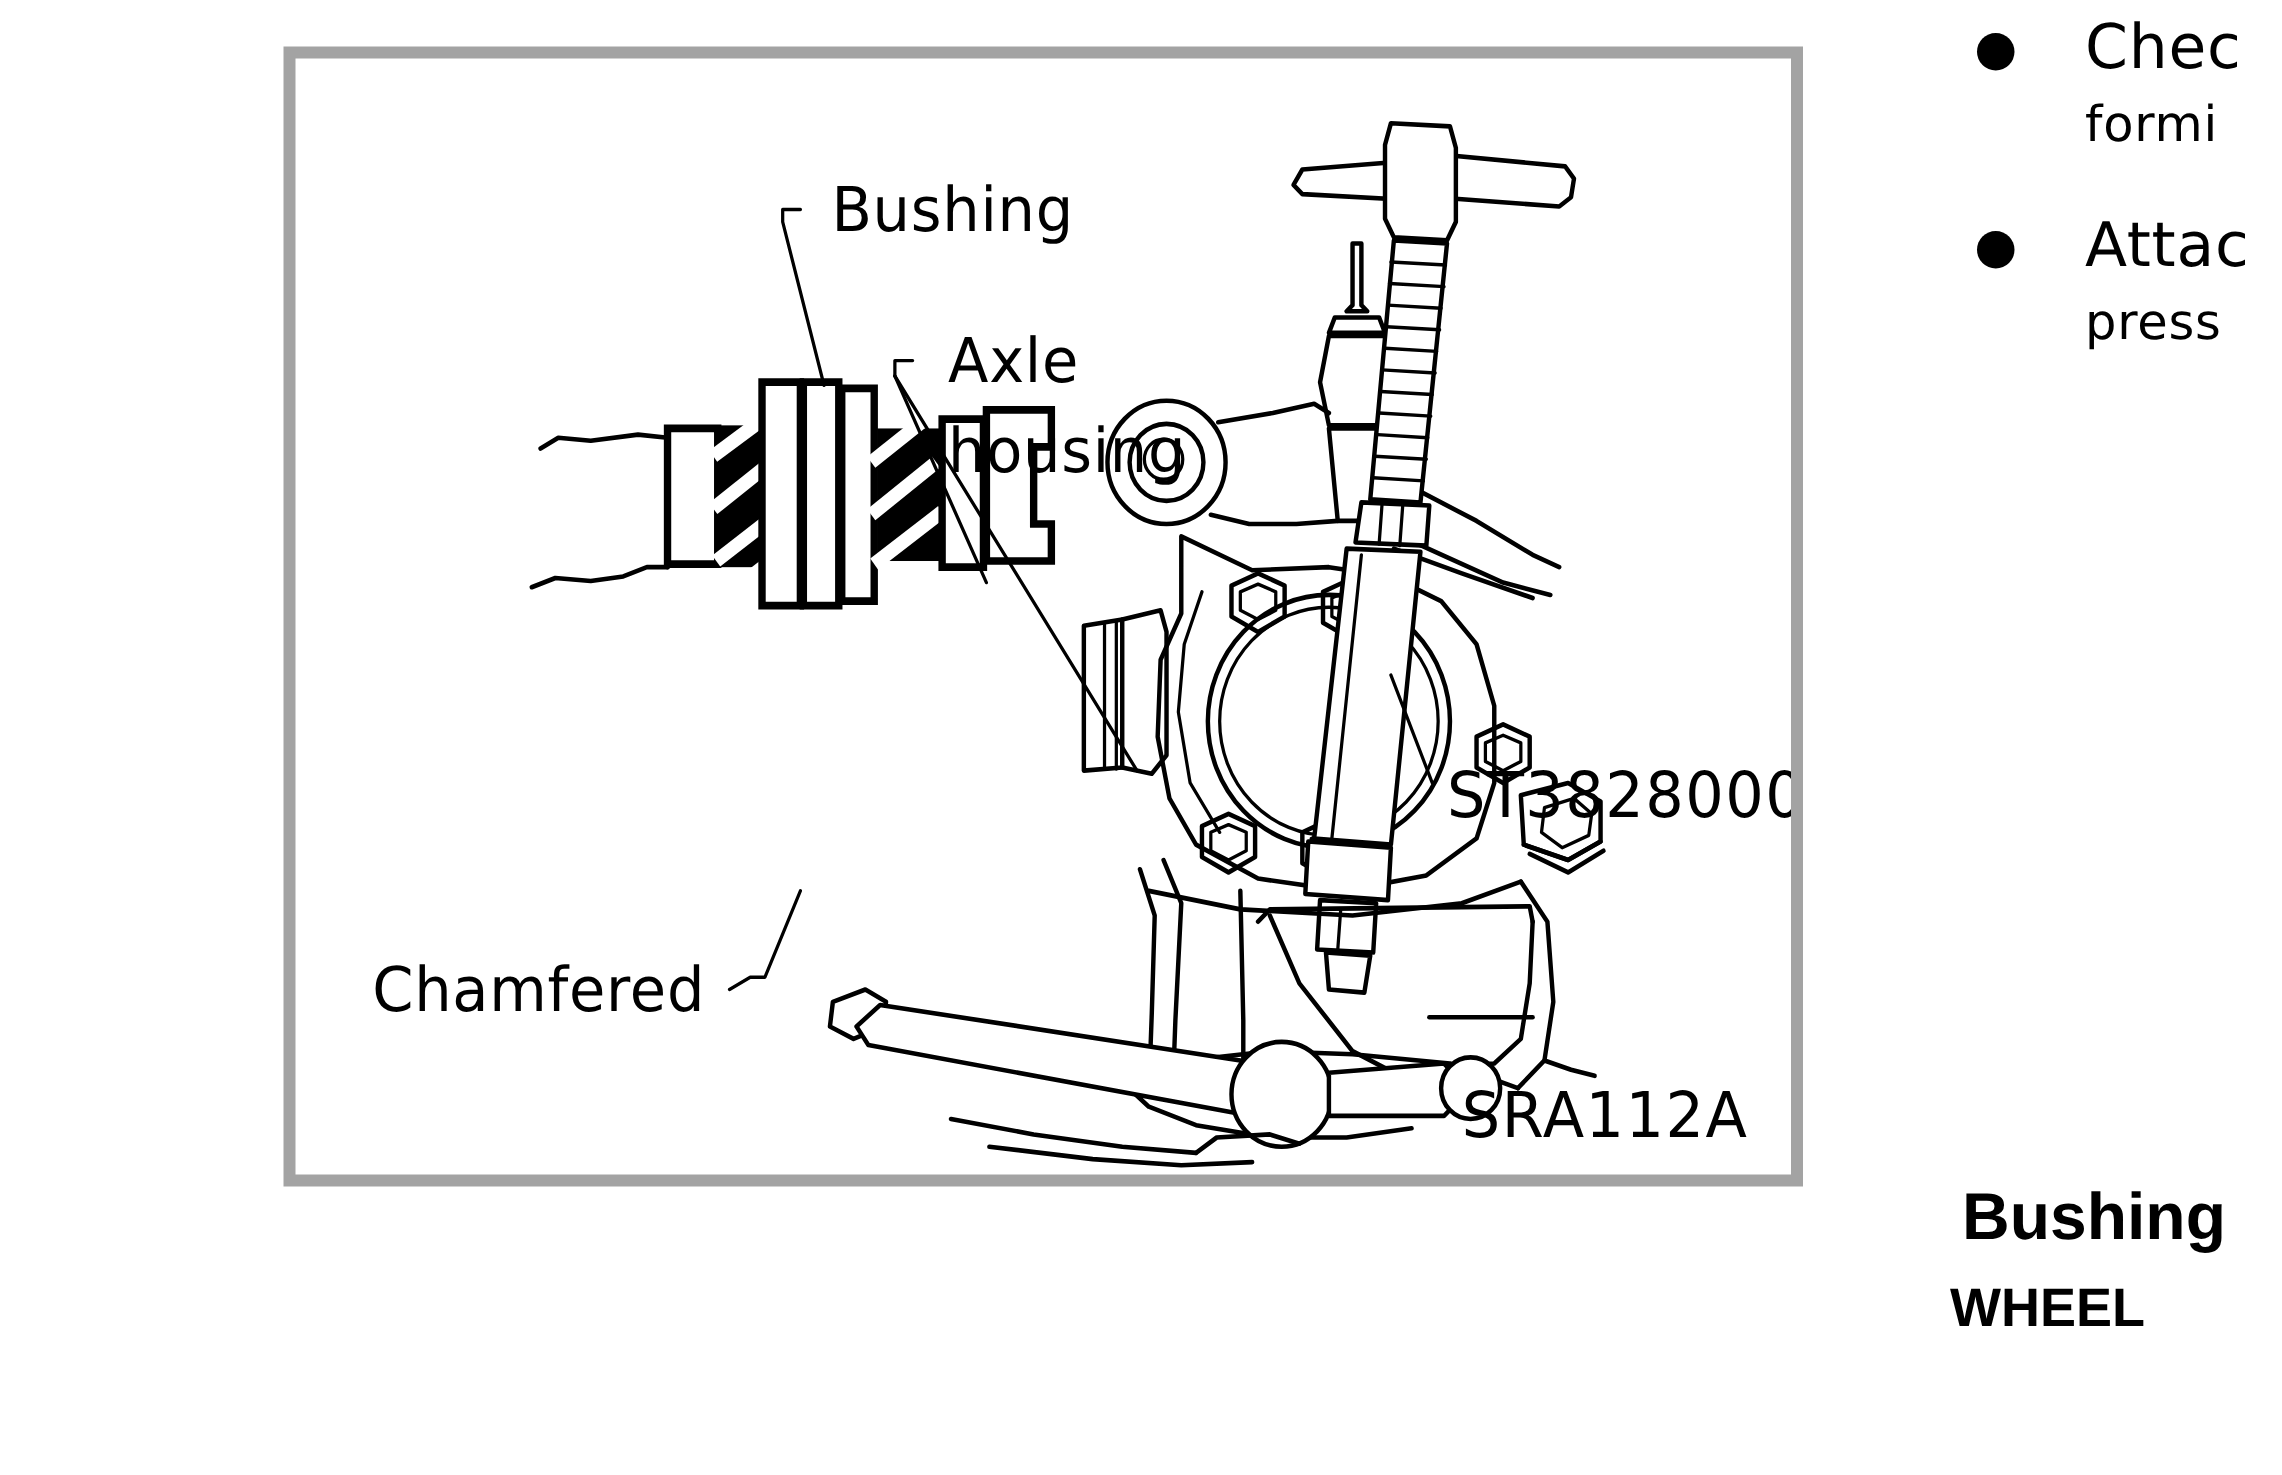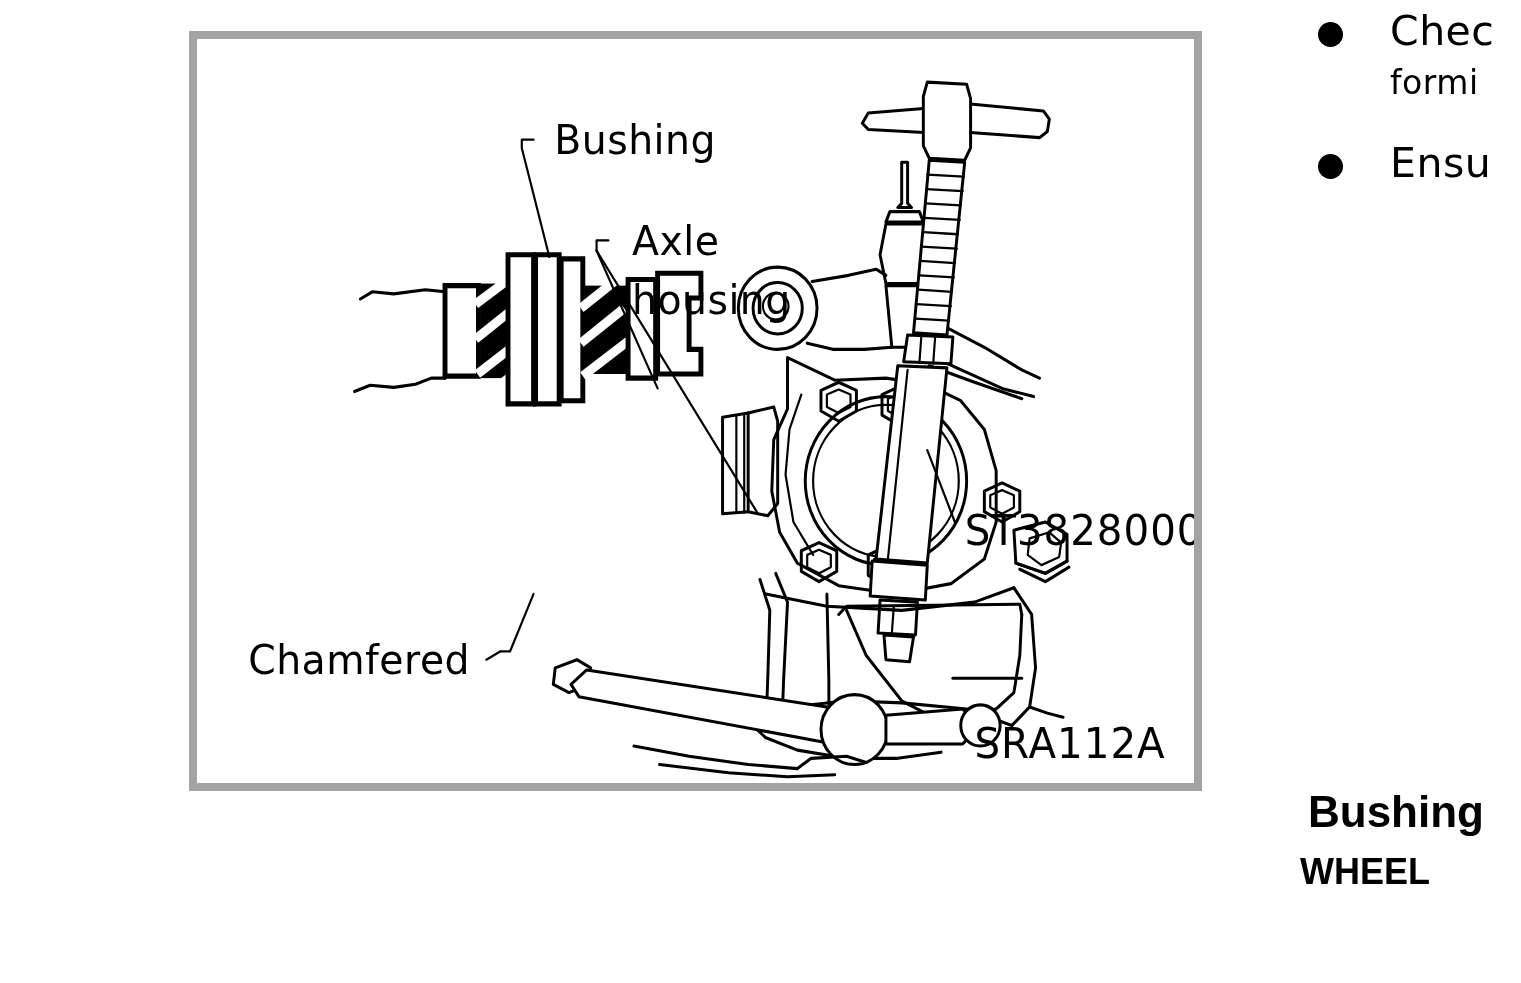--- a/index.html
+++ b/index.html
@@ -343,22 +343,23 @@
     <div class="bullet-row">
       <span class="bullet-dot"></span>
       <span class="bullet-text">Chec</span>
     </div>
     <span class="cont-text">formi</span>
   </div>
 
   <div class="bullet-block" style="top: 138px;">
     <div class="bullet-row">
       <span class="bullet-dot"></span>
-      <span class="bullet-text">Ensu</span>
+      <span class="bullet-text">Attac</span>
     </div>
+    <span class="cont-text">press</span>
   </div>
 
   <div class="heading-1" style="top: 786px;">Bushing</div>
 
   <div class="heading-2" style="top: 848px;">WHEEL</div>
 
 
 </div>
 
 </body></html>

